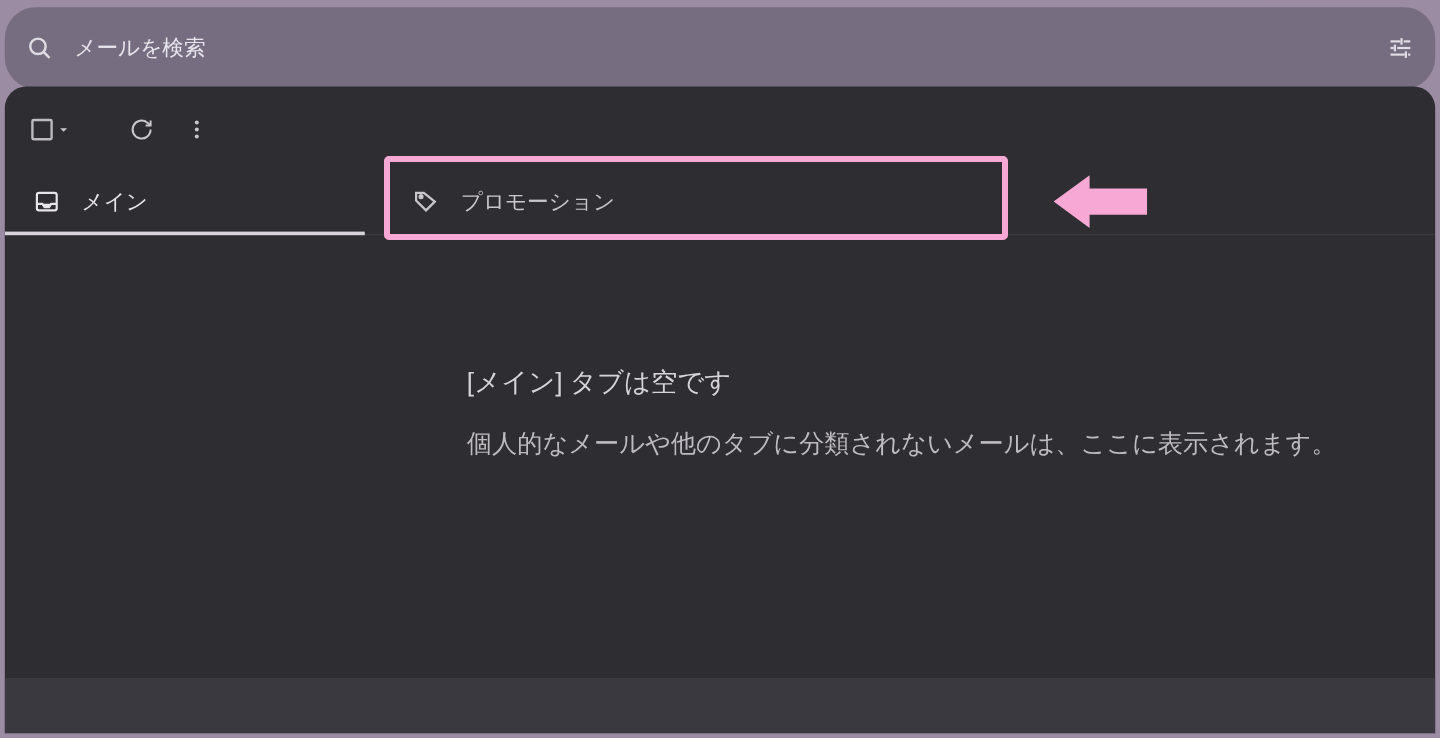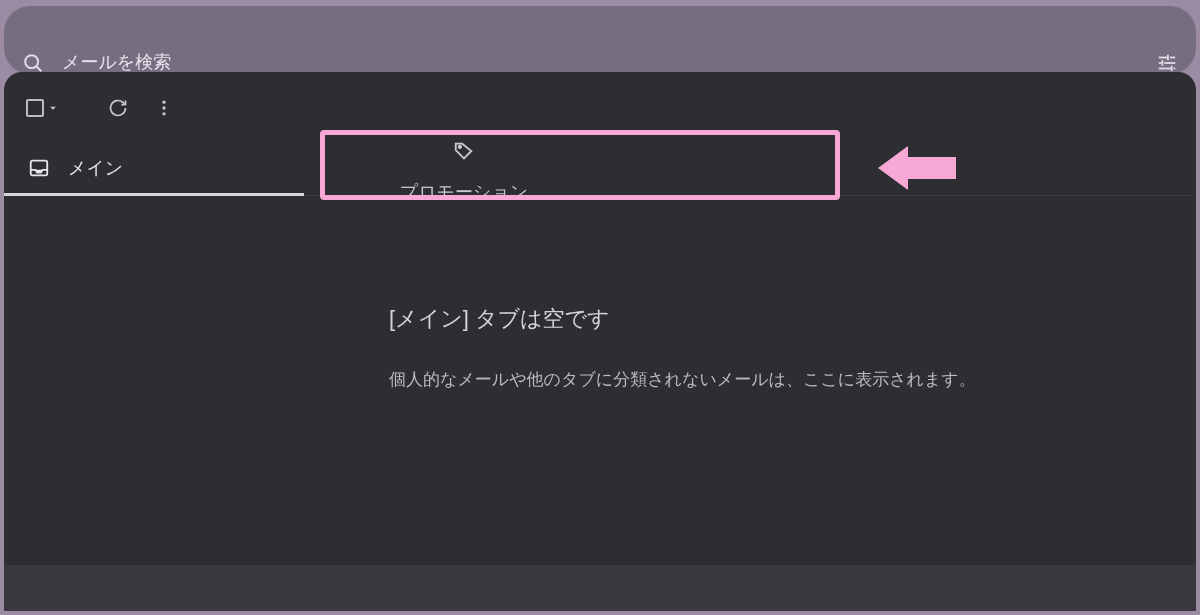--- a/index.html
+++ b/index.html
@@ -13,21 +13,21 @@
     }
     .search-bar {
       position: absolute;
       top: 6px;
       left: 4px;
       right: 4px;
       height: 68px;
       background: #766d81;
       border-radius: 26px;
       display: flex;
-      align-items: flex-end;
+      align-items: center;
       padding: 0 18px;
     }
     .search-icon-wrap {
       display: flex;
       align-items: center;
       justify-content: center;
       color: #e0dce4;
     }
     .search-placeholder {
       margin-left: 18px;
@@ -81,20 +81,21 @@
       color: #c9c6cc;
       cursor: pointer;
       border-radius: 50%;
     }
     .toolbar-spacer-sm { width: 16px; }
     .tabs {
       display: flex;
       align-items: stretch;
       height: 56px;
       border-bottom: 1px solid #3a3940;
+      gap: 16px;
     }
     .tab {
       display: flex;
       align-items: center;
       gap: 18px;
       padding: 0 24px;
       color: #c9c6cc;
       font-size: 18px;
       cursor: pointer;
       position: relative;
@@ -130,24 +131,24 @@
       z-index: 11;
       pointer-events: none;
     }
     .empty-state {
       padding: 108px 0 0 385px;
       color: #c9c6cc;
     }
     .empty-title {
       font-size: 22px;
       color: #d6d4da;
-      margin-bottom: 34px;
+      margin-bottom: 22px;
     }
     .empty-line {
-      font-size: 17px;
+      font-size: 21px;
       color: #bdbac1;
       margin-bottom: 18px;
     }
     .empty-link {
       color: #5b8fd6;
       cursor: pointer;
     }
     .bottom-strip {
       position: absolute;
       left: 0;
@@ -212,21 +213,21 @@
     <div class="tab active">
       <span class="tab-icon">
         <svg width="22" height="22" viewBox="0 0 24 24" fill="none" stroke="currentColor" stroke-width="2">
           <rect x="3" y="4" width="18" height="16" rx="2"></rect>
           <path d="M3 14h5l2 3h4l2-3h5" fill="currentColor" stroke="none"></path>
           <path d="M3 14h5l2 3h4l2-3h5"></path>
         </svg>
       </span>
       <span>メイン</span>
     </div>
-    <div class="tab" style="min-width: 320px; flex-direction: column;">
+    <div class="tab" style="min-width: 320px;">
       <span class="tab-icon">
         <svg width="22" height="22" viewBox="0 0 24 24" fill="none" stroke="currentColor" stroke-width="2">
           <path d="M20 12l-8 8-9-9V4h7l10 8z"></path>
           <circle cx="7.5" cy="7.5" r="1.3" fill="currentColor"></circle>
         </svg>
       </span>
       <span>プロモーション</span>
     </div>
   </div>
 

